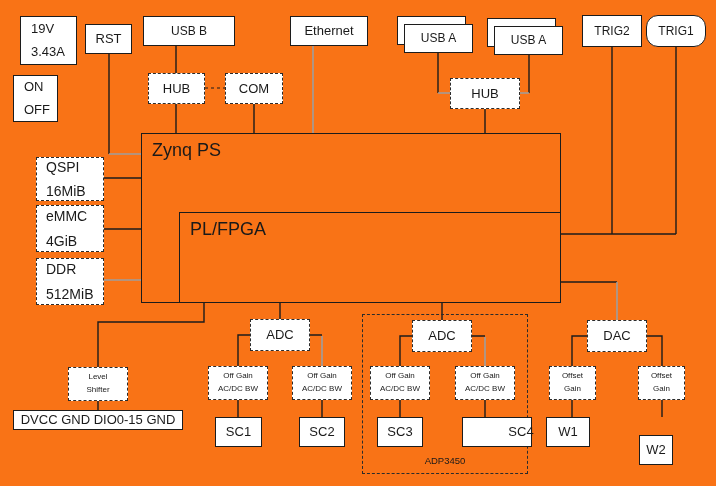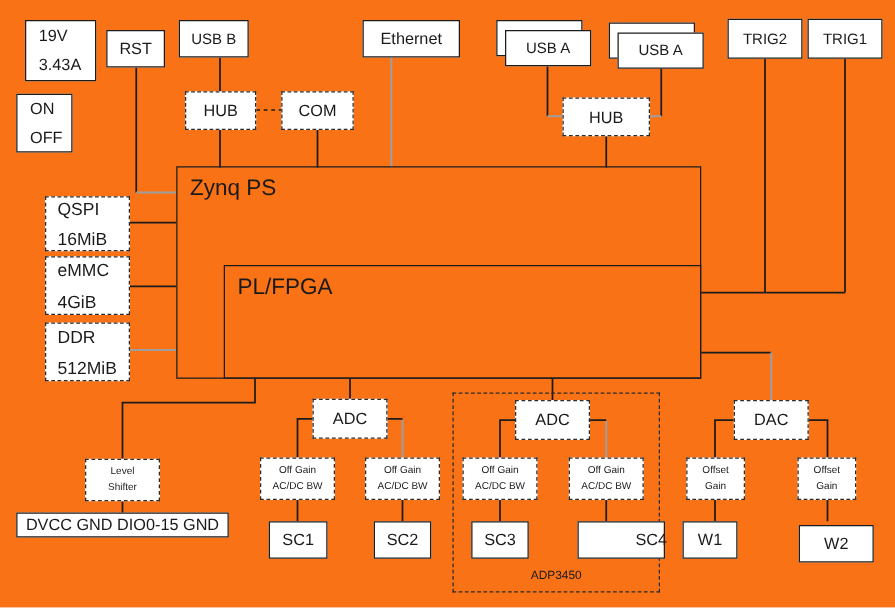--- a/index.html
+++ b/index.html
@@ -66,21 +66,21 @@
 
   <div class="box col left gap2" style="left:20px;top:16px;width:57px;height:49px;">
     <span>19V</span>
     <span>3.43A</span>
   </div>
 
   <div class="box" style="left:85px;top:24px;width:47px;height:30px;">
     <span>RST</span>
   </div>
 
-  <div class="box fs12" style="left:143px;top:16px;width:56px;height:30px;">
+  <div class="box fs12" style="left:143px;top:16px;width:92px;height:30px;">
     <span>USB B</span>
   </div>
 
   <div class="box" style="left:290px;top:16px;width:78px;height:30px;">
     <span>Ethernet</span>
   </div>
 
   <div class="box col left gap2" style="left:13px;top:75px;width:45px;height:47px;">
     <span>ON</span>
     <span>OFF</span>
@@ -92,21 +92,21 @@
   </div>
 
   <div class="box" style="left:487px;top:18px;width:69px;height:29px;"></div>
   <div class="box fs12" style="left:494px;top:26px;width:69px;height:29px;">
     <span>USB A</span>
   </div>
 
   <div class="box fs12" style="left:582px;top:15px;width:60px;height:32px;">
     <span>TRIG2</span>
   </div>
-  <div class="box fs12" style="left:646px;top:15px;width:60px;height:32px;">
+  <div class="box fs12" style="left:646px;top:15px;width:60px;height:32px;border-radius:12px;">
     <span>TRIG1</span>
   </div>
 
   <div class="box dashed" style="left:148px;top:73px;width:57px;height:31px;">
     <span>HUB</span>
   </div>
   <div class="box dashed" style="left:225px;top:73px;width:58px;height:31px;">
     <span>COM</span>
   </div>
   <div class="box dashed" style="left:450px;top:78px;width:70px;height:31px;">
@@ -189,17 +189,17 @@
   </div>
   <div class="box" style="left:377px;top:417px;width:46px;height:30px;">
     <span>SC3</span>
   </div>
   <div class="box" style="left:462px;top:417px;width:70px;height:30px;padding-left:48px;">
     <span>SC4</span>
   </div>
   <div class="box" style="left:546px;top:417px;width:44px;height:30px;">
     <span>W1</span>
   </div>
-  <div class="box" style="left:639px;top:420px;width:60px;height:30px;align-items:center;">
+  <div class="box" style="left:639px;top:435px;width:34px;height:30px;align-items:center;">
     <span>W2</span>
   </div>
 
 </div>
 
 </body></html>

